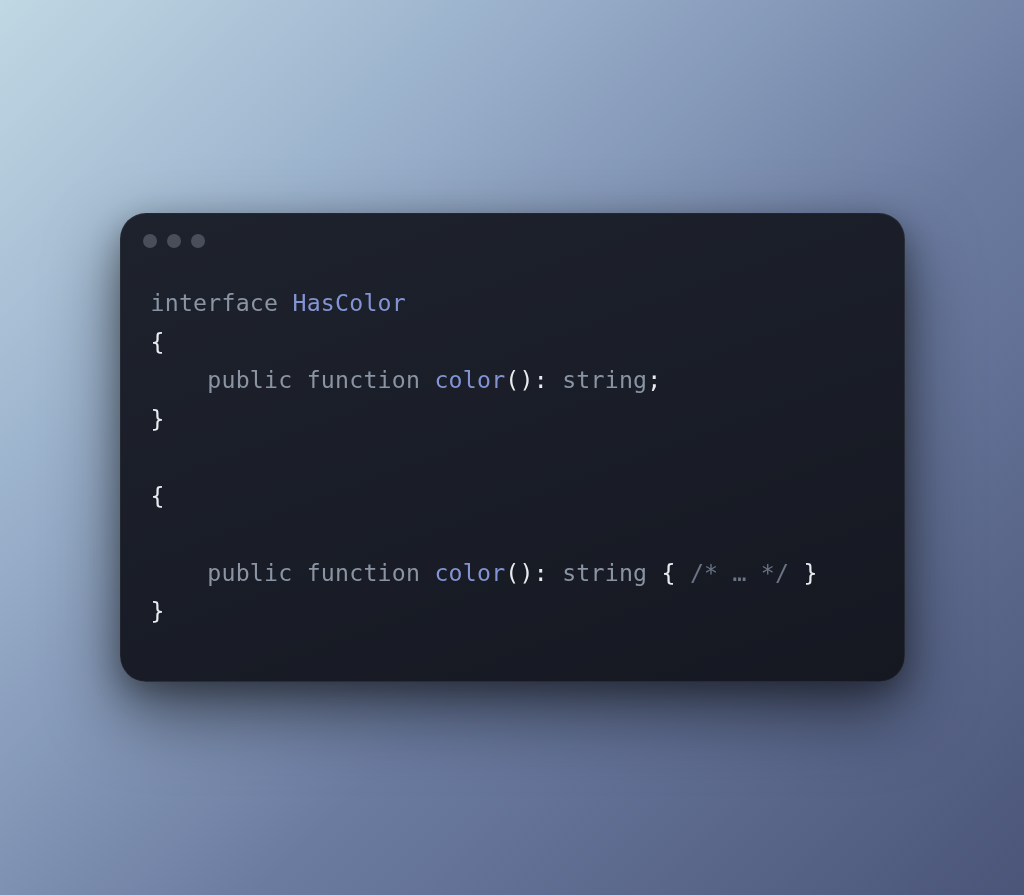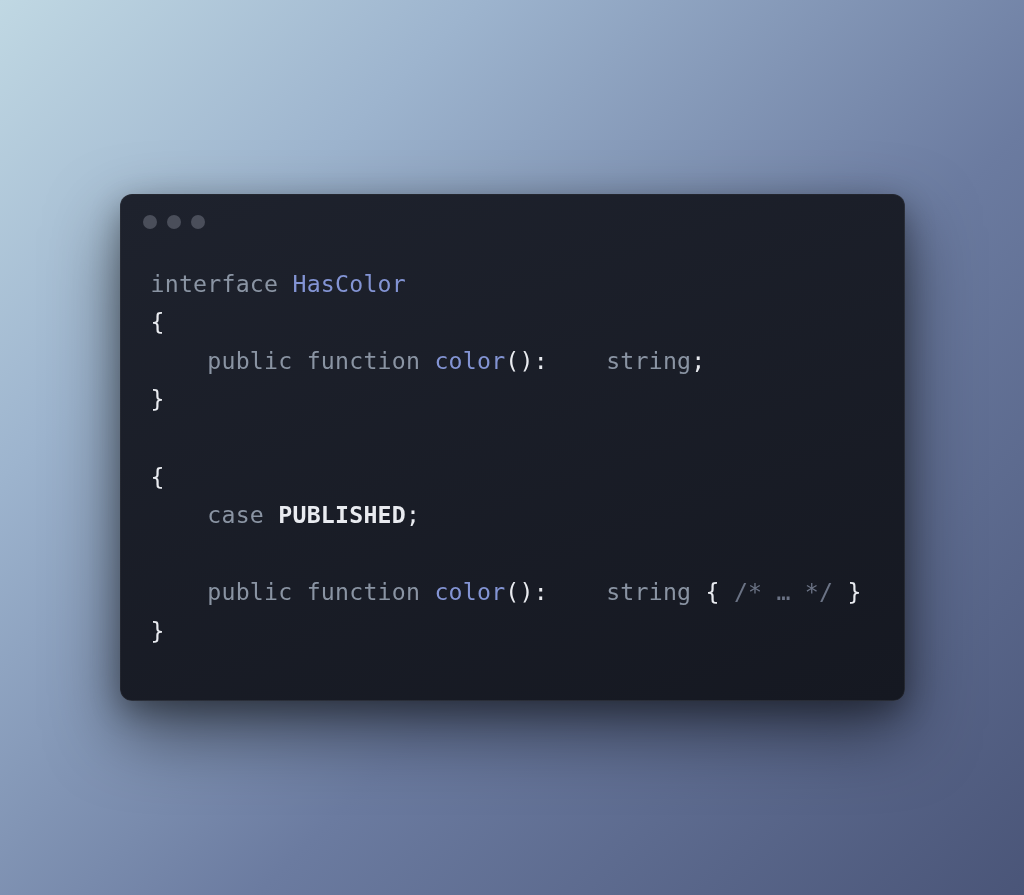--- a/index.html
+++ b/index.html
@@ -9,21 +9,21 @@
       background: linear-gradient(135deg, #c0d8e3 0%, #9db4ce 25%, #6b7ba0 60%, #4a5578 100%);
       display: flex;
       align-items: center;
       justify-content: center;
       font-family: 'SF Mono', 'Monaco', 'Menlo', 'Consolas', monospace;
       overflow: hidden;
     }
     .window {
       width: 785px;
       background: linear-gradient(160deg, #1e222d 0%, #151821 100%);
-      border-radius: 12px;
+      border-radius: 26px;
       box-shadow: 0 30px 70px rgba(0,0,0,0.5), 0 10px 30px rgba(0,0,0,0.3);
       border: 1px solid rgba(255,255,255,0.06);
       overflow: hidden;
     }
     .titlebar {
       display: flex;
       gap: 10px;
       padding: 20px 22px 0 22px;
     }
     .dot {
@@ -37,38 +37,37 @@
       font-size: 23.2px;
       line-height: 1.66;
       letter-spacing: 0.01em;
     }
     .line { white-space: pre; }
     .kw { color: #8a94a3; }
     .type { color: #8394d4; }
     .fn { color: #8394d4; }
     .punct { color: #e9ebf0; }
     .ident { color: #e9ebf0; font-weight: 600; }
-    .retkw { color: #8a94a3; margin-left: 44px; }
+    .retkw { color: #8a94a3; }
     .comment { color: #6b7385; }
     .brace { color: #e9ebf0; }
   </style>
 </head>
 <body>
 
 <div class="window">
   <div class="titlebar">
     <div class="dot"></div>
     <div class="dot"></div>
     <div class="dot"></div>
   </div>
   <div class="code" id="code">
       <div class="line"><span class="kw">interface</span><span> </span><span class="type">HasColor</span></div>
       <div class="line"><span class="brace">{</span></div>
       <div class="line"><span>    </span><span class="kw">public</span><span> </span><span class="kw">function</span><span> </span><span class="fn">color</span><span class="punct">():</span><span> </span><span class="retkw">string</span><span class="punct">;</span></div>
       <div class="line"><span class="brace">}</span></div>
       <div class="line"><span> </span></div>
       <div class="line"><span class="brace">{</span></div>
-      <div class="line"><span>    </span><span class="kw">case</span><span> </span><span class="ident">PUBLISHED</span><span class="punct">;</span></div>
       <div class="line"><span> </span></div>
       <div class="line"><span>    </span><span class="kw">public</span><span> </span><span class="kw">function</span><span> </span><span class="fn">color</span><span class="punct">():</span><span> </span><span class="retkw">string</span><span> </span><span class="brace">{</span><span> </span><span class="comment">/* … */</span><span> </span><span class="brace">}</span></div>
       <div class="line"><span class="brace">}</span></div>
     </div>
 </div>
 
 </body></html>

